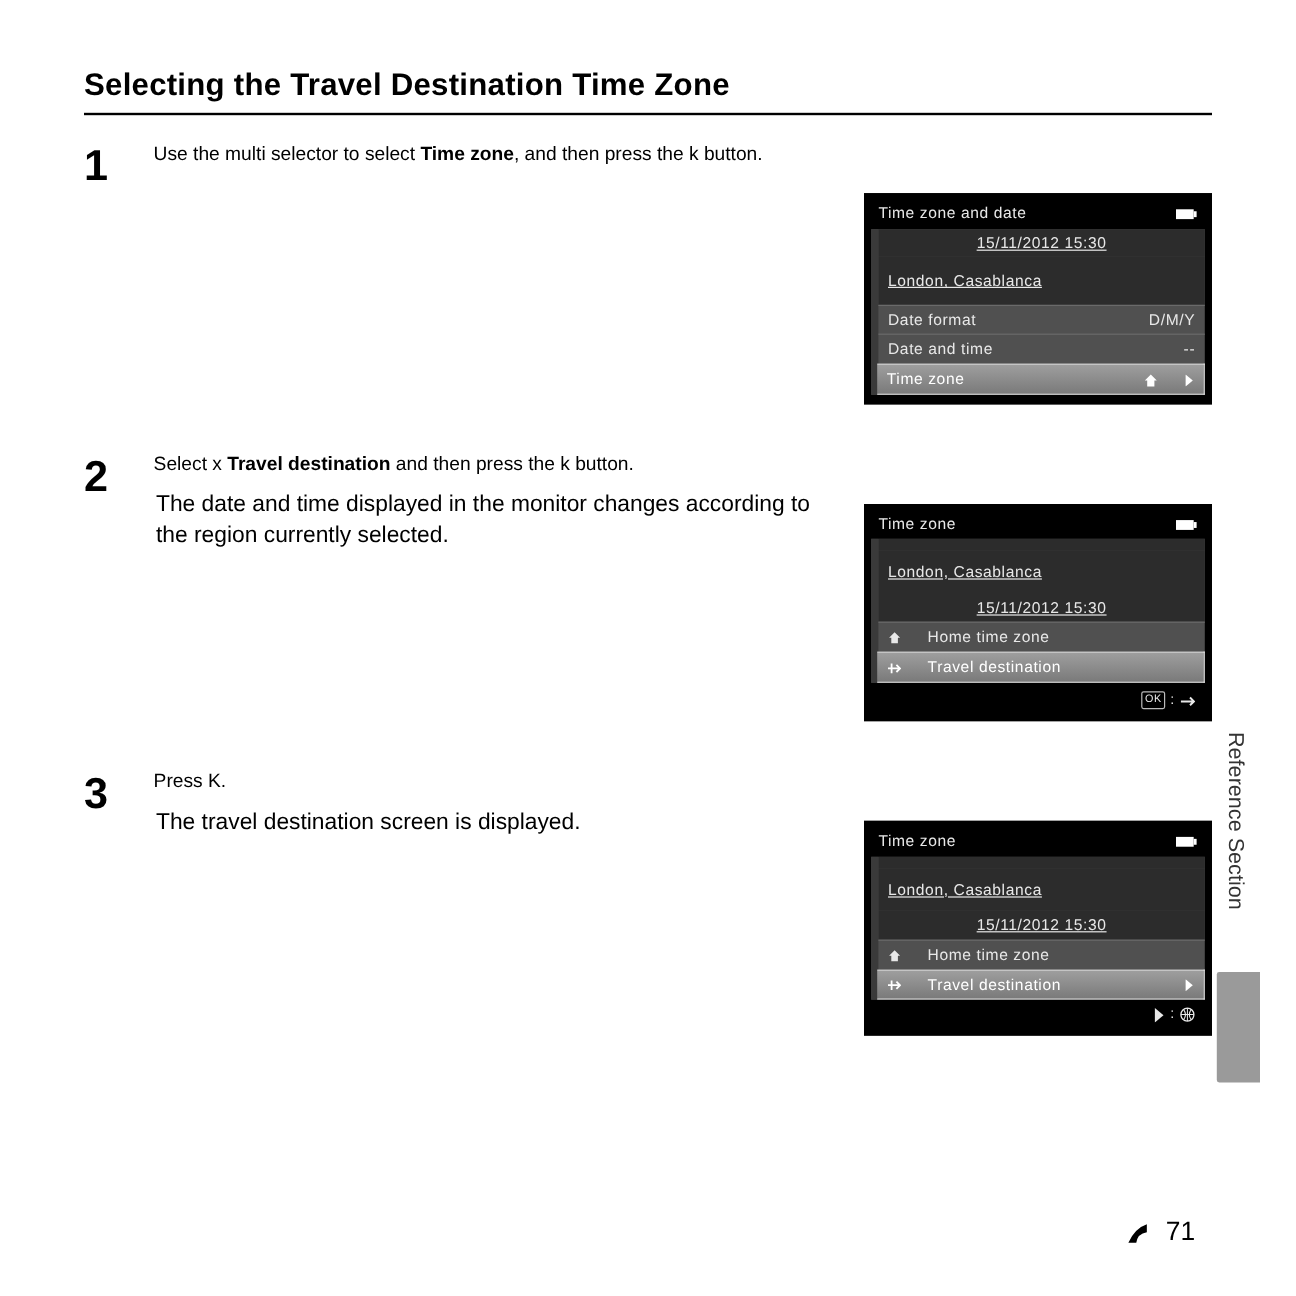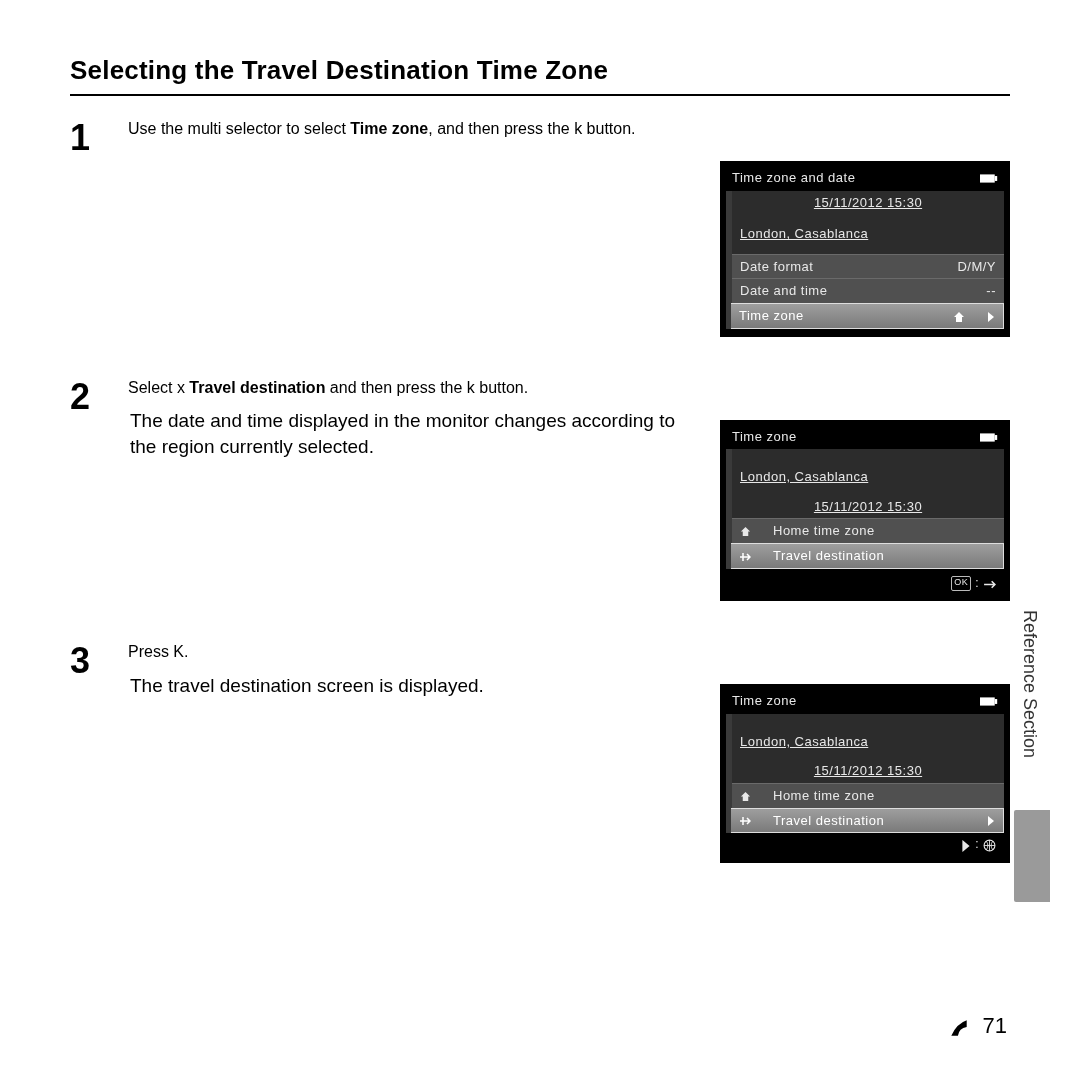--- a/index.html
+++ b/index.html
@@ -116,21 +116,21 @@
     right: 30px;
     top: 810px;
     width: 36px;
     height: 92px;
     background: #9a9a9a;
     border-radius: 2px 0 0 2px;
   }
   .page-footer {
     position: absolute;
     bottom: 40px;
-    right: 73px;
+    right: 84px;
     font-size: 22px;
   }
   .page-footer .glyph { display:inline-block; vertical-align:middle; margin-right:6px; }
   svg { display:inline-block; vertical-align:middle; }
 </style>
 </head>
 <body>
 
 <div class="page">
   <div class="heading">Selecting the Travel Destination Time Zone</div>

